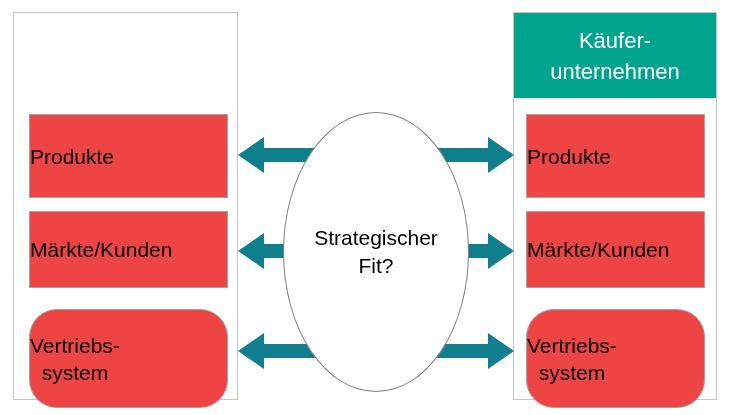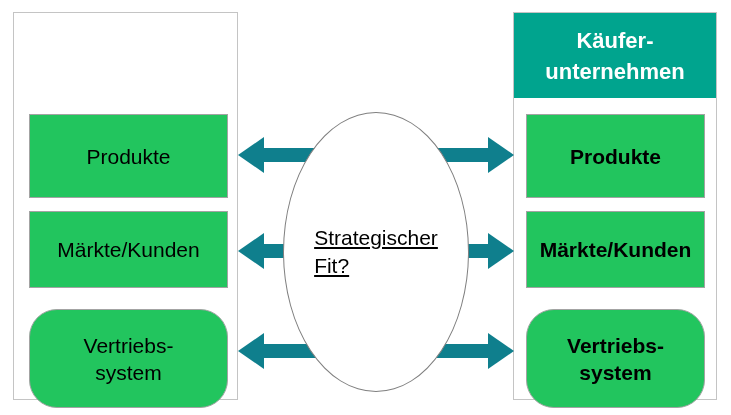--- a/index.html
+++ b/index.html
@@ -19,45 +19,45 @@
   .panel {
     position: absolute;
     top: 12px;
     height: 388px;
     background: #ffffff;
     border: 1px solid #c4c4c4;
     box-sizing: border-box;
     z-index: 1;
   }
   .panel-left  { left: 13px;  width: 225px; }
-  .panel-right { left: 513px; width: 204px; font-weight: bold; }
+  .panel-right { left: 513px; width: 204px; }
   .panel-header {
     position: absolute;
     left: 0; top: 0; right: 0;
     height: 85px;
     background: #00a48e;
     display: flex;
     align-items: center;
     justify-content: center;
   }
   .panel-title {
     color: #ffffff;
     font-size: 22px;
     line-height: 31px;
     text-align: center;
     white-space: pre-line;
   }
   .item-box {
     position: absolute;
-    background: #22c55e;
+    background: #ef4444;
     border: 1px solid #a3a3a3;
     box-sizing: border-box;
     display: flex;
     align-items: center;
-    justify-content: center;
+    justify-content: flex-start;
   }
   .panel-left  .item-box { left: 15px; width: 199px; }
   .panel-right .item-box { left: 12px; width: 179px; }
   .item-box.pos-0 { top: 101px; height: 84px; }
   .item-box.pos-1 { top: 198px; height: 77px; }
   .item-box.pos-2 { top: 296px; height: 99px; border-radius: 28px; }
   .item-label {
     color: #000000;
     font-size: 21px;
     line-height: 27px;
@@ -103,22 +103,22 @@
     box-sizing: border-box;
     z-index: 3;
     display: flex;
     align-items: center;
     justify-content: center;
   }
   .ellipse-label {
     color: #000000;
     font-size: 21px;
     line-height: 28px;
+    text-align: center;
     white-space: pre-line;
-    text-decoration: underline;
   }
 </style>
 </head>
 <body>
 
 <div class="canvas">
 
   <section class="panel panel-left">
     <div class="item-box pos-0">
       <span class="item-label">Produkte</span>

